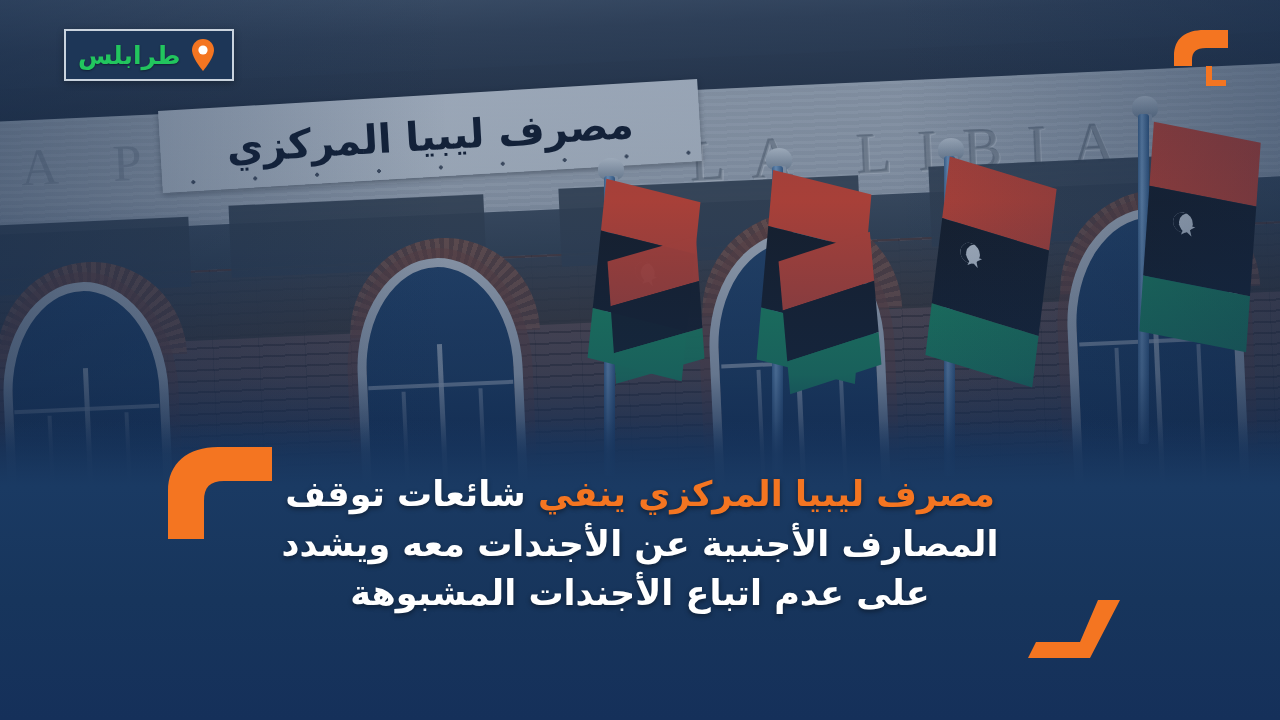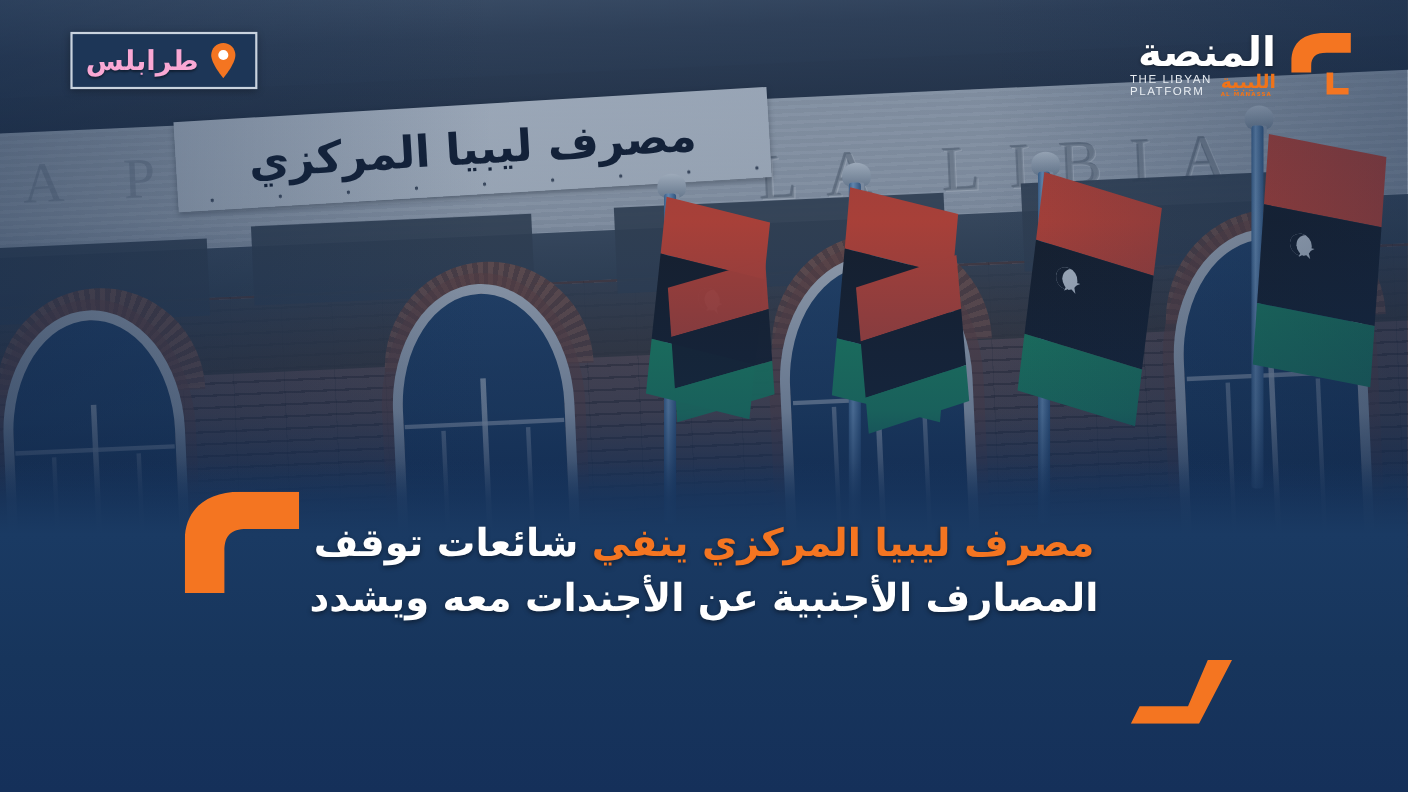--- a/index.html
+++ b/index.html
@@ -180,21 +180,21 @@
     position:absolute;left:64px;top:29px;
     display:flex;align-items:center;gap:9px;
     background:#1d3657;
     border:2px solid #c9d3de;
     padding:7px 16px 7px 12px;
     box-shadow:0 2px 7px rgba(0,0,0,.3);
   }
   .pin{position:relative;width:26px;height:34px;flex:0 0 auto;}
   .pin svg{display:block;}
   .loc-badge .lbl{
-    color:#f9a8d4;font-size:25px;font-weight:700;line-height:1;
+    color:#22c55e;font-size:25px;font-weight:700;line-height:1;
     letter-spacing:0;
     text-shadow:0 1px 2px rgba(0,0,0,.4);
   }
 
   
   .logo{
     position:absolute;right:46px;top:22px;
     display:flex;align-items:flex-start;gap:6px;
     direction:ltr;
   }
@@ -363,33 +363,20 @@
     <span class="pin">
       <svg width="26" height="34" viewBox="0 0 26 34">
         <path d="M13 1C6.9 1 2 5.9 2 12c0 8.2 11 21 11 21s11-12.8 11-21C24 5.9 19.1 1 13 1z" fill="#f47521"></path>
         <circle cx="13" cy="12" r="4.6" fill="#ffffff"></circle>
       </svg>
     </span>
     <span class="lbl">طرابلس</span>
   </div>
 
   <div class="logo">
-    <div class="logo-text">
-      <div class="logo-ar">المنصة</div>
-      <div class="logo-sub">
-        <div class="logo-en">
-          <span>THE LIBYAN</span><br>
-          <span>PLATFORM</span>
-        </div>
-        <div class="logo-ar2">
-          <span>الليبية</span>
-          <span class="tiny">AL MANASSA</span>
-        </div>
-      </div>
-    </div>
     <div class="logo-mark">
       <svg width="68" height="62" viewBox="0 0 68 62">
         <path d="M8 30 C8 12 20 4 38 4 L62 4 L62 22 L40 22 C30 22 26 26 26 34 L26 40 L8 40 Z" fill="#f47521"></path>
         <path d="M40 40 L46 40 L46 54 L60 54 L60 60 L40 60 Z" fill="#f47521"></path>
       </svg>
     </div>
   </div>
 
   <div class="bracket-tl">
     <svg width="104" height="92" viewBox="0 0 104 92">
@@ -400,16 +387,17 @@
     <svg width="92" height="58" viewBox="0 0 92 58">
       <path d="M92 0 L70 0 L52 42 L8 42 L0 58 L62 58 Z" fill="#f47521"></path>
     </svg>
   </div>
 
   <div class="headline">
     <div class="ln">
       <span class="accent">مصرف ليبيا المركزي ينفي</span><span> شائعات توقف</span>
     </div>
     <div class="ln">المصارف الأجنبية عن الأجندات معه  ويشدد</div>
+    <div class="ln">على عدم اتباع الأجندات المشبوهة</div>
   </div>
 
 
 </div>
 
 </body></html>

